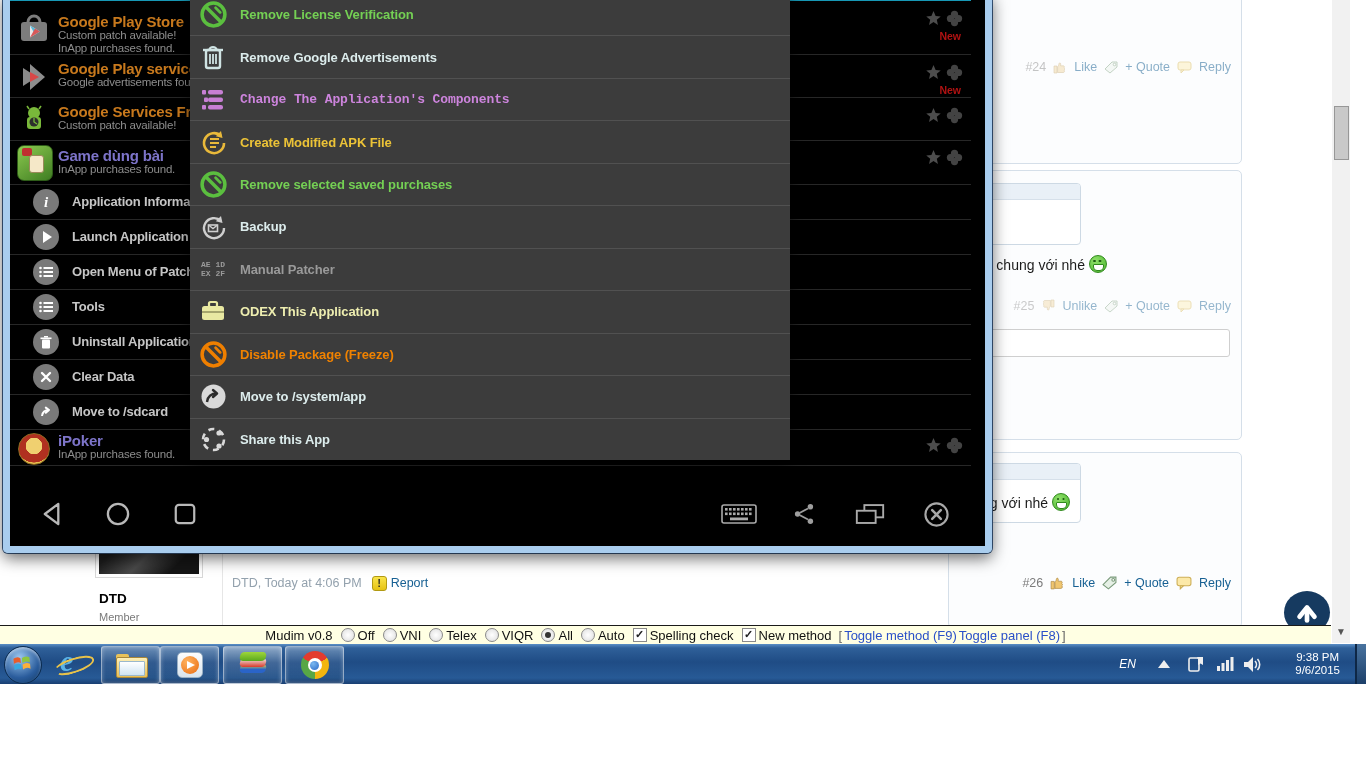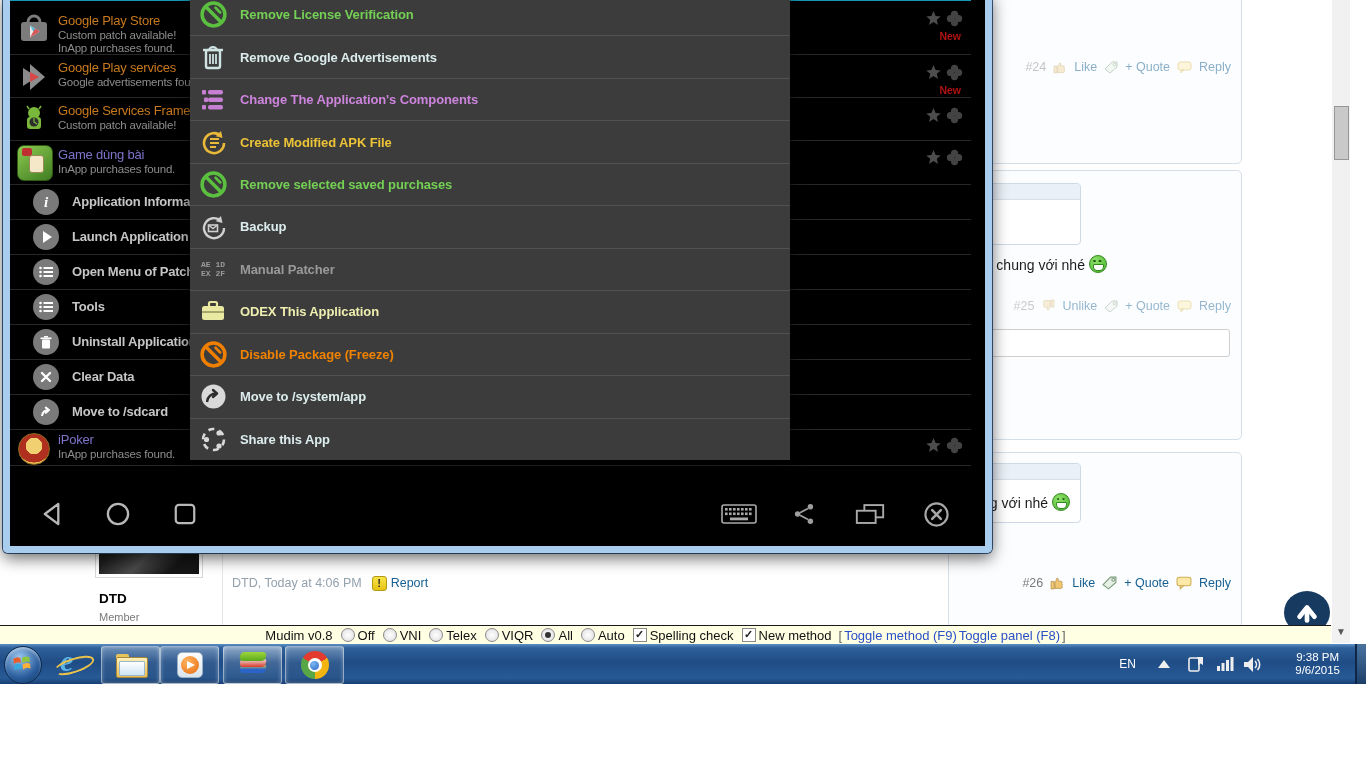--- a/index.html
+++ b/index.html
@@ -63,37 +63,37 @@
   .clock{color:#fff;font-size:11.5px;text-align:center;line-height:13px;}
   .showdesk{position:absolute;right:0;top:644px;width:9px;height:40px;z-index:41;
         background:linear-gradient(180deg,#49739f,#1c3f69);border-left:2px solid #0e2746;}
 
   
   .emu{position:absolute;left:3px;top:-6px;width:975px;height:552px;z-index:20;
        border:7px solid #a9cdee;border-top:none;border-radius:0 0 5px 5px;background:#000;
        box-shadow:inset 0 0 0 1px #5d7fa2,0 5px 16px rgba(0,0,0,.6),0 0 0 1px #40618a;}
   .emu-c{position:absolute;inset:0;background:#000;overflow:hidden;}
   .row{position:absolute;left:0;width:961px;border-bottom:1px solid #272727;background:#000;}
-  .app-title{font-weight:normal;font-size:13px;letter-spacing:-.2px;}
+  .app-title{font-weight:bold;font-size:15px;letter-spacing:-.2px;}
   .app-desc{font-size:11.5px;color:#8d8d8d;letter-spacing:-.2px;line-height:13px;}
   .t-orange{color:#c8791d;} .t-purpleapp{color:#7d74c9;}
   .menu-circle{position:absolute;left:23px;width:26px;height:26px;border-radius:50%;background:#7a7a7a;
         display:flex;align-items:center;justify-content:center;}
   .menu-label{position:absolute;left:62px;color:#c6c6c6;font-size:13px;font-weight:bold;letter-spacing:-.2px;}
   .stars{position:absolute;right:8px;display:flex;gap:4px;}
   .new-badge{position:absolute;right:10px;color:#b01212;font-size:10.5px;font-weight:bold;}
 
   
   .popup{position:absolute;left:180px;top:0;width:600px;height:466px;background:#3c3c3c;
         box-shadow:0 4px 14px rgba(0,0,0,.7);display:flex;flex-direction:column;z-index:5;}
   .p-item{flex:1;display:flex;align-items:center;border-bottom:1px solid #515151;padding-left:8px;}
   .p-item:last-child{border-bottom:none;}
   .p-ico{width:30px;height:30px;flex:0 0 30px;display:flex;align-items:center;justify-content:center;}
   .p-label{margin-left:12px;font-size:13px;font-weight:bold;letter-spacing:-.1px;}
-  .pc-green{color:#74d054;} .pc-white{color:#dcecec;} .pc-purple{color:#cd84dd;}
+  .pc-green{color:#74d054;} .pc-white{color:#dcecec;} .pc-purple{color:#cd84dd;font-family:Liberation Mono, monospace;}
   .pc-yellow{color:#ecc337;text-align:right;} .pc-gray{color:#9a9a9a;} .pc-pale{color:#eeeeb0;} .pc-orange{color:#f08200;}
   .hexico{font-family:"Liberation Mono",monospace;font-size:8px;color:#9a9a9a;line-height:9px;font-weight:bold;}
 
   
   .toolbar{position:absolute;left:0;top:472px;width:961px;height:28px;background:#151515;
         border-top:1px solid #2c2c2c;display:flex;align-items:stretch;z-index:4;}
   .tab{padding:0 14px;line-height:27px;color:#969696;font-size:12.5px;border-right:1px solid #2f2f2f;}
   .navbar{position:absolute;left:0;top:500px;width:961px;height:39px;background:#000;z-index:4;}
 </style>
 </head>
@@ -621,21 +621,21 @@
     </div>
 
     <div class="tb-btn" style="left:285px;">
       <div style="position:relative;width:28px;height:28px;">
         <div style="position:absolute;inset:0;border-radius:50%;background:conic-gradient(from -60deg,#e33b2e 0 120deg,#f2b50f 120deg 240deg,#57a746 240deg 360deg);"></div>
         <div style="position:absolute;left:7px;top:7px;width:14px;height:14px;border-radius:50%;background:#fff;"></div>
         <div style="position:absolute;left:9.5px;top:9.5px;width:9px;height:9px;border-radius:50%;background:radial-gradient(circle at 35% 30%,#7ab8f0,#2a6ac8);"></div>
       </div>
     </div>
 
-    <div class="tray" style="right:230px;">
+    <div class="tray" style="right:230px;font-style:italic;">
         <span>EN</span>
       </div>
     <div class="tray" style="right:196px;">
         <svg width="12" height="8" viewBox="0 0 12 8">
           <polygon points="6,0 12,8 0,8" fill="#eee"></polygon>
         </svg>
       </div>
     <div class="tray" style="right:162px;">
       <svg width="16" height="18" viewBox="0 0 16 18">
           <rect x="1" y="3" width="10" height="13" rx="1.5" fill="none" stroke="#eee" stroke-width="1.6"></rect>

